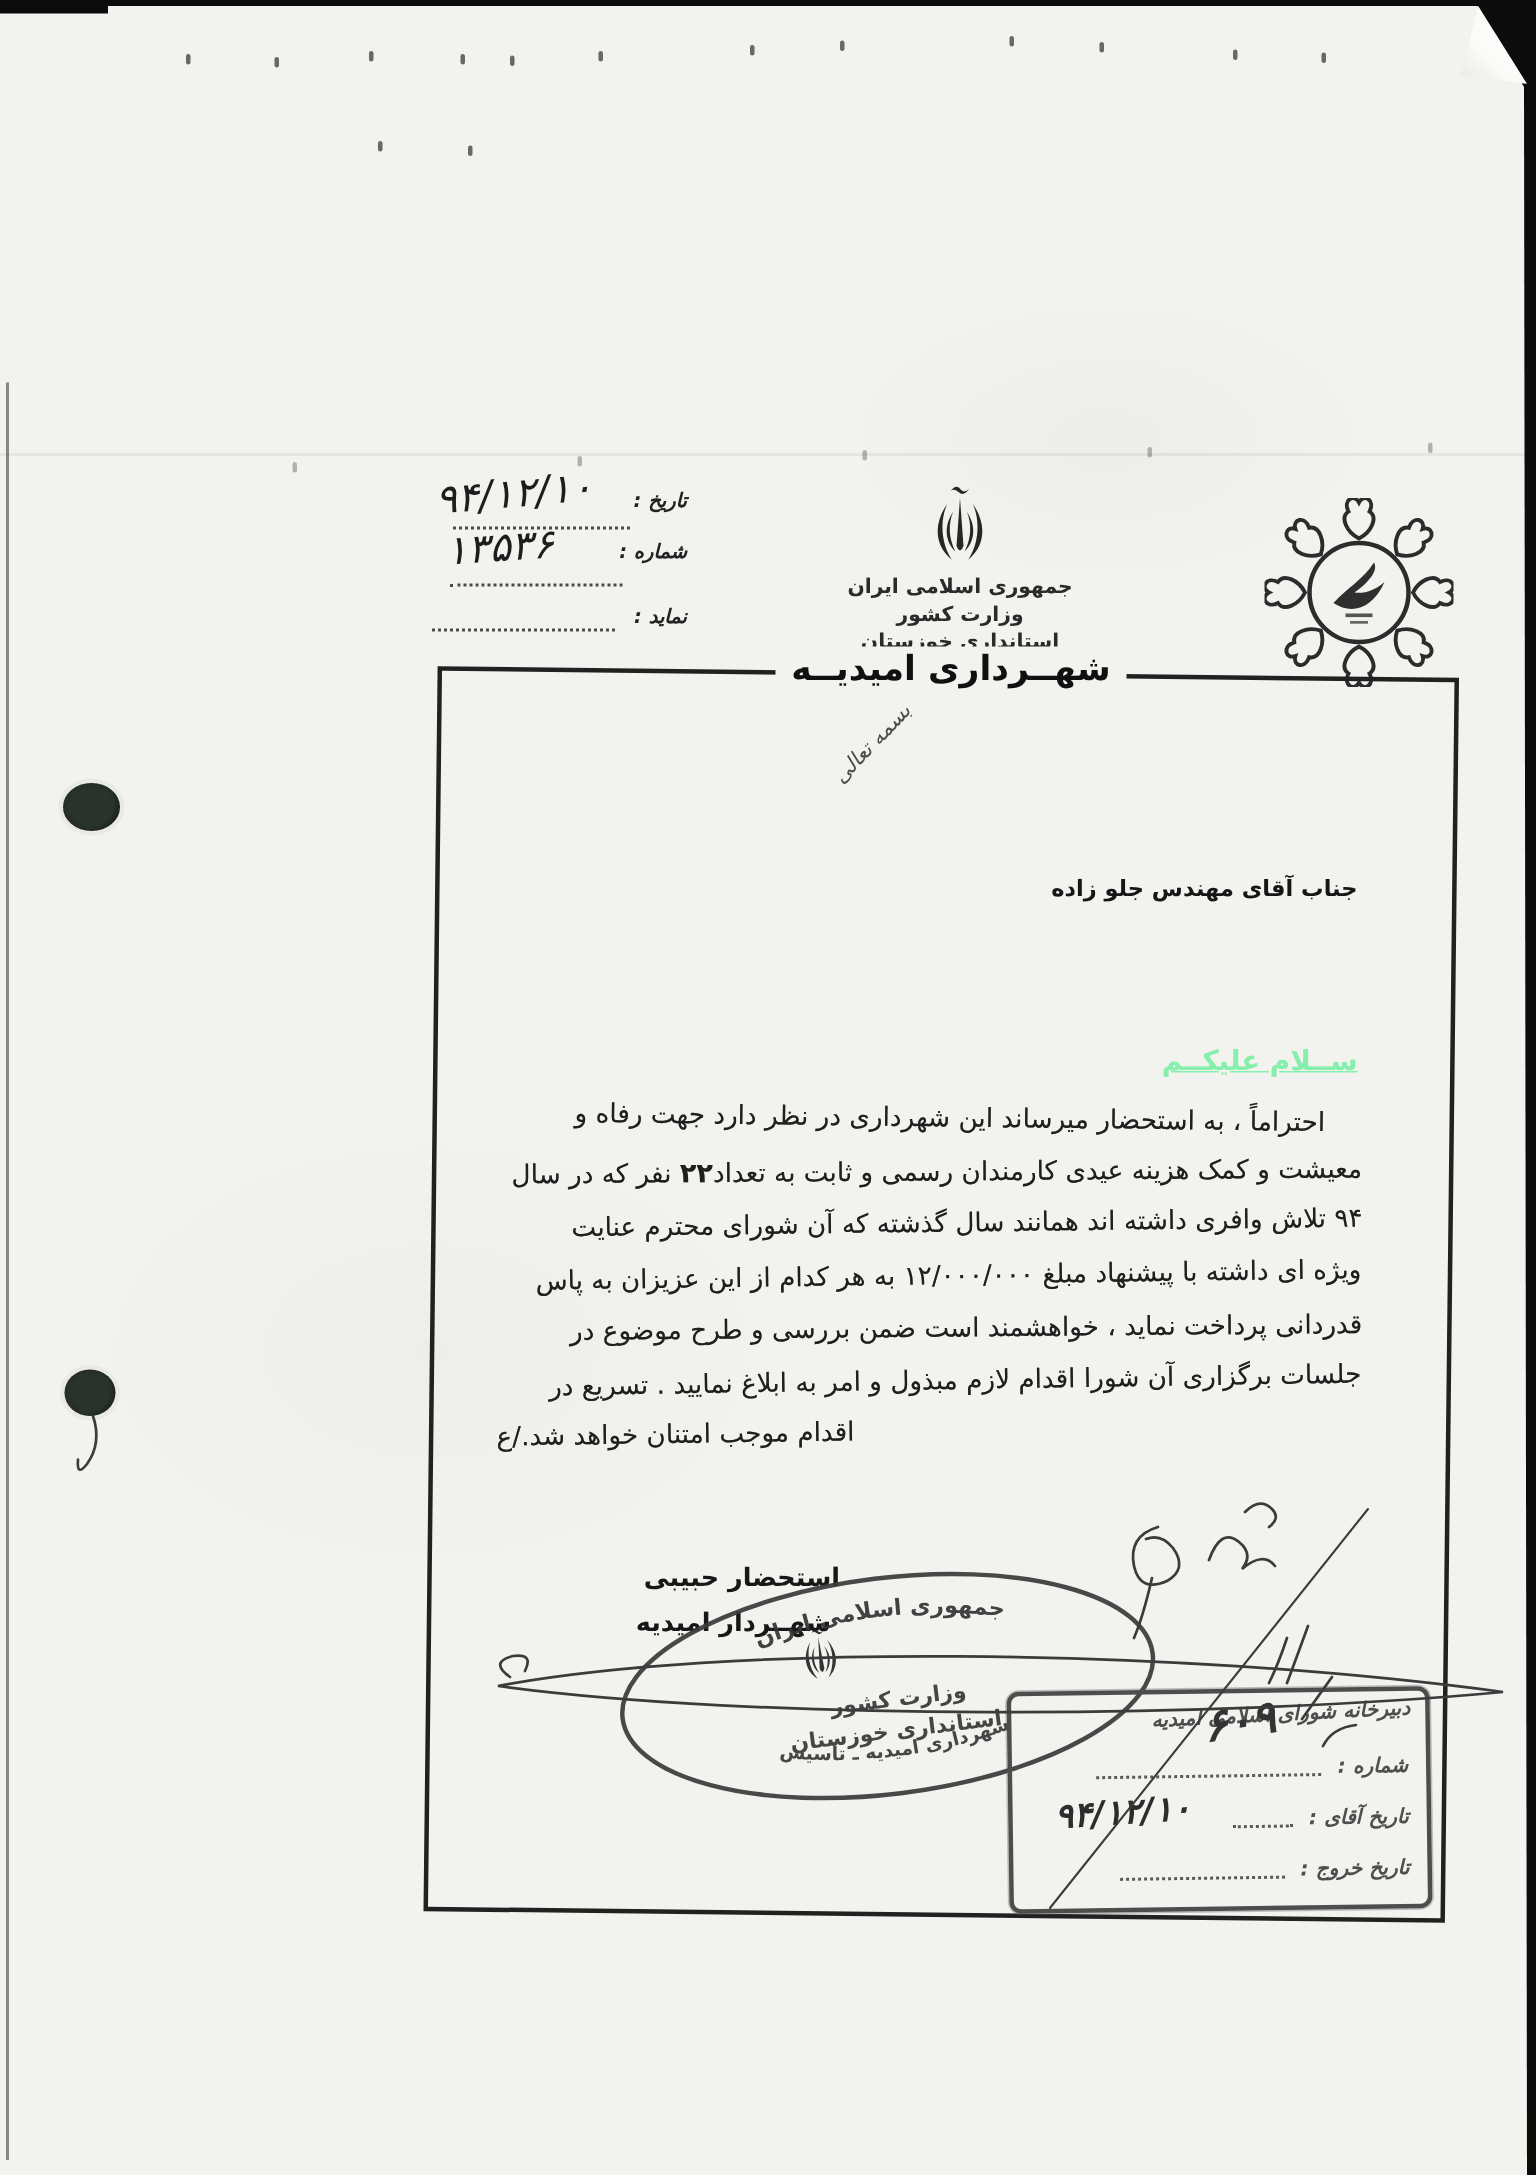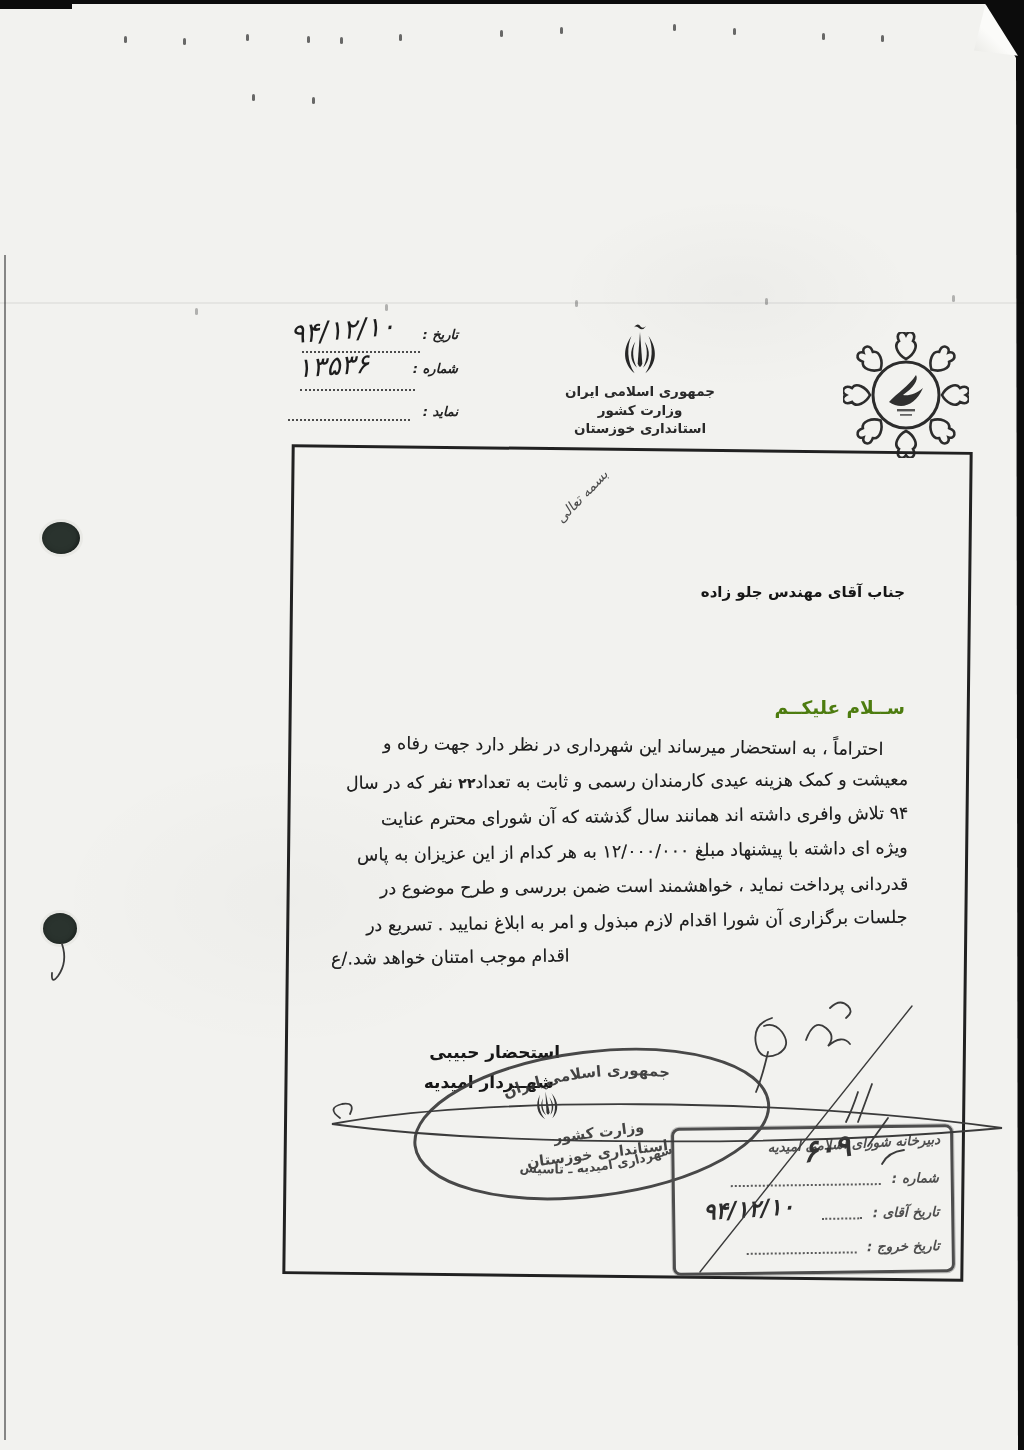--- a/index.html
+++ b/index.html
@@ -33,23 +33,23 @@
   .emblem-svg{position:absolute;left:600px;top:322px;width:80px;height:62px;}
   .seal-svg{position:absolute;left:843px;top:332px;width:126px;height:126px;}
   .frame{position:absolute;left:287px;top:448px;width:675px;height:824px;
          border:3px solid #212121;transform:rotate(0.65deg);}
   .mun-title{position:absolute;left:517px;top:431px;width:226px;text-align:center;
              font-size:23px;font-weight:800;color:#101010;background:#f2f2ef;padding:2px 4px;}
   .bismillah{position:absolute;left:548px;top:488px;font-size:14px;color:#2f2f2f;opacity:.85;
              transform:rotate(-46deg);font-style:italic;}
   
   .rcp{position:absolute;right:119px;font-size:15px;font-weight:bold;color:#161616;white-space:nowrap;}
-  .salut{position:absolute;right:119px;top:697px;font-size:18.5px;font-weight:800;color:#4d7c0f;white-space:nowrap;}
+  .salut{position:absolute;right:119px;top:697px;font-size:18.5px;font-weight:800;color:#86efac;white-space:nowrap;text-decoration:underline;}
   .bline{position:absolute;font-size:17.5px;color:#1f1f1f;white-space:nowrap;text-shadow:0 0 .4px rgba(0,0,0,.45);}
-  .bline b{font-size:14px;}
+  .bline b{font-size:18px;}
   
   .sig{position:absolute;font-size:17px;font-weight:800;color:#171717;white-space:nowrap;}
   .oval-stamp{position:absolute;left:402px;top:1042px;width:380px;height:168px;transform:rotate(-7deg);opacity:.93;}
   .rstamp{position:absolute;left:672px;top:1126px;width:276px;height:142px;border:3px solid #4d4d4d;
           border-radius:8px;transform:rotate(-0.8deg);color:#4e4e4e;font-size:13.5px;font-weight:600;
           box-shadow:0 0 0 1px rgba(90,90,90,.35);}
   .rstamp .hdr{position:absolute;right:10px;top:8px;width:250px;text-align:right;transform:rotate(-2deg);font-style:italic;}
   .rrow{position:absolute;right:12px;white-space:nowrap;font-style:italic;}
   .rdots{display:inline-block;border-bottom:2px dotted #5a5a5a;height:10px;vertical-align:middle;margin-right:6px;}
   .rs-num{position:absolute;left:128px;top:2px;font-size:30px;transform:rotate(-8deg);color:#333;}
@@ -134,20 +134,21 @@
       <use href="#petal" transform="rotate(270)"></use>
       <use href="#petal" transform="rotate(315)"></use>
       <circle r="33" stroke-width="3"></circle>
     </g>
     <path d="M-17,7 C-5,15 9,11 17,-7 C10,-1 3,1 -3,0 C7,-7 13,-15 10,-20 C3,-9 -9,-2 -17,7 Z" fill="#2f2f2f"></path>
     <rect x="-9" y="14" width="18" height="2.4" fill="#555"></rect>
     <rect x="-6" y="19" width="12" height="1.8" fill="#666"></rect>
   </svg>
 
   <div class="frame"></div>
+  <div class="mun-title">شهــرداری امیدیــه</div>
   <div class="bismillah hw">بسمه تعالی</div>
 
   <div class="rcp" style="top:583px">جناب آقای مهندس جلو زاده</div>
 
   <div class="salut">ســلام علیکــم</div>
 
   <div class="bline" style="right:141px;top:736px;transform:rotate(0.7deg)">احتراماً ، به استحضار میرساند این شهرداری در نظر دارد جهت رفاه و</div>
   <div class="bline" style="right:116px;top:771px;transform:rotate(-0.4deg)"><span>معیشت و کمک هزینه عیدی کارمندان رسمی و ثابت به تعداد</span><b>۲۲</b><span> نفر که در سال</span></div>
   <div class="bline" style="right:116px;top:806px;transform:rotate(-0.7deg)">۹۴ تلاش وافری داشته اند همانند سال گذشته که آن شورای محترم عنایت</div>
   <div class="bline" style="right:116px;top:841px;transform:rotate(-0.8deg)">ویژه ای داشته با پیشنهاد مبلغ ۱۲/۰۰۰/۰۰۰ به هر کدام از این عزیزان به پاس</div>

